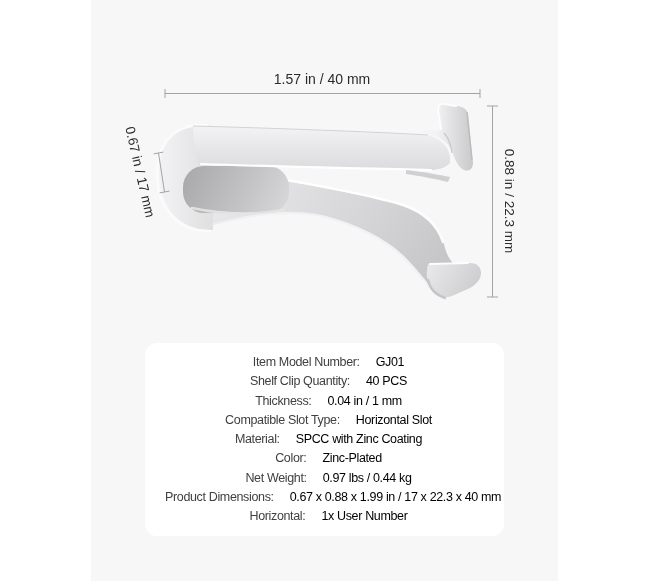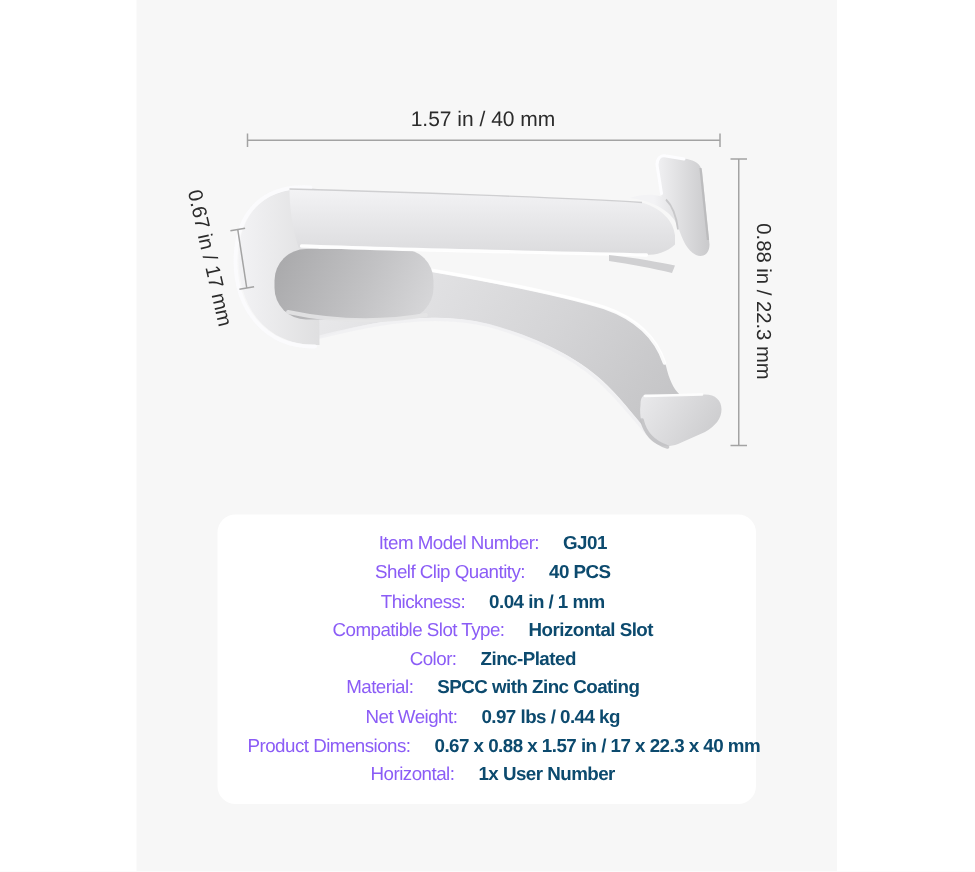--- a/index.html
+++ b/index.html
@@ -31,22 +31,22 @@
     background:#ffffff;border-radius:12px;
     box-sizing:border-box;
     padding:10px 12px 9px 20px;
   }
   .spec-row{
     white-space:nowrap;
     line-height:19.3px;
     font-size:12.5px;
     letter-spacing:-0.35px;
   }
-  .spec-label{color:#8b5cf6;font-weight:400;margin-right:16px;}
-  .spec-value{color:#0c4a6e;font-weight:700;}
+  .spec-label{color:#404040;font-weight:400;margin-right:16px;}
+  .spec-value{color:#000000;font-weight:400;}
 </style>
 </head>
 <body>
 
 <div class="page">
   <div class="panel"></div>
 
   <svg class="diagram-svg" viewBox="0 0 650 340" aria-hidden="true">
     <defs>
       <linearGradient id="gUpper" gradientUnits="userSpaceOnUse" x1="300" y1="124" x2="300" y2="176">
@@ -170,28 +170,28 @@
     <div class="spec-row">
       <span class="spec-label">Shelf Clip Quantity:</span><span class="spec-value">40 PCS</span>
     </div>
     <div class="spec-row">
       <span class="spec-label">Thickness:</span><span class="spec-value">0.04 in / 1 mm</span>
     </div>
     <div class="spec-row">
       <span class="spec-label">Compatible Slot Type:</span><span class="spec-value">Horizontal Slot</span>
     </div>
     <div class="spec-row">
-      <span class="spec-label">Color:</span><span class="spec-value">Zinc-Plated</span>
+      <span class="spec-label">Material:</span><span class="spec-value">SPCC with Zinc Coating</span>
     </div>
     <div class="spec-row">
-      <span class="spec-label">Material:</span><span class="spec-value">SPCC with Zinc Coating</span>
+      <span class="spec-label">Color:</span><span class="spec-value">Zinc-Plated</span>
     </div>
     <div class="spec-row">
       <span class="spec-label">Net Weight:</span><span class="spec-value">0.97 lbs / 0.44 kg</span>
     </div>
     <div class="spec-row">
-      <span class="spec-label">Product Dimensions:</span><span class="spec-value">0.67 x 0.88 x 1.57 in / 17 x 22.3 x 40 mm</span>
+      <span class="spec-label">Product Dimensions:</span><span class="spec-value">0.67 x 0.88 x 1.99 in / 17 x 22.3 x 40 mm</span>
     </div>
     <div class="spec-row">
       <span class="spec-label">Horizontal:</span><span class="spec-value">1x User Number</span>
     </div>
   </div>
 </div>
 
 </body></html>

